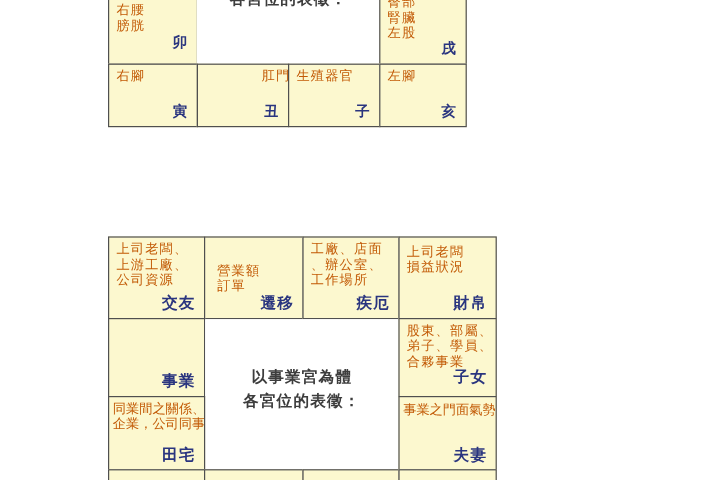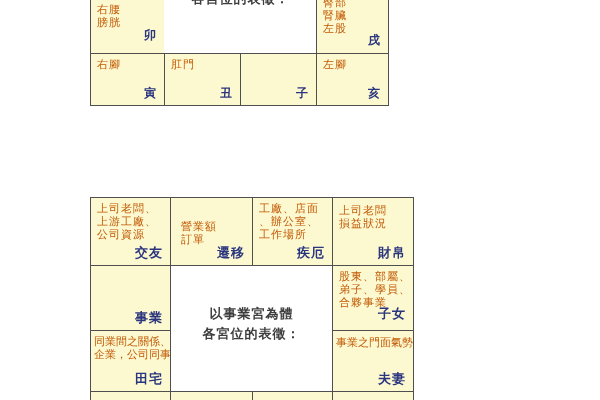--- a/index.html
+++ b/index.html
@@ -45,28 +45,31 @@
       <div class="branch" style="bottom:7px;">戌</div>
     </div>
 
     <div class="cell" style="left:90px;top:53px;width:75px;height:53px;">
       <div class="body-text" style="margin-top:4px;">
         <span>右腳</span>
       </div>
       <div class="branch">寅</div>
     </div>
 
-    <div class="cell" style="left:164px;top:53px;width:77px;height:53px;">
+    <div class="cell" style="left:164px;top:53px;width:77px;height:53px;padding-left:47px;">
       <div class="body-text" style="margin-top:4px;">
         <span>肛門</span>
       </div>
       <div class="branch">丑</div>
     </div>
 
     <div class="cell" style="left:240px;top:53px;width:77px;height:53px;">
+      <div class="body-text" style="margin-top:4px;">
+        <span>生殖器官</span>
+      </div>
       <div class="branch">子</div>
     </div>
 
     <div class="cell" style="left:316px;top:53px;width:73px;height:53px;">
       <div class="body-text" style="margin-top:4px;">
         <span>左腳</span>
       </div>
       <div class="branch">亥</div>
     </div>
   </div>

